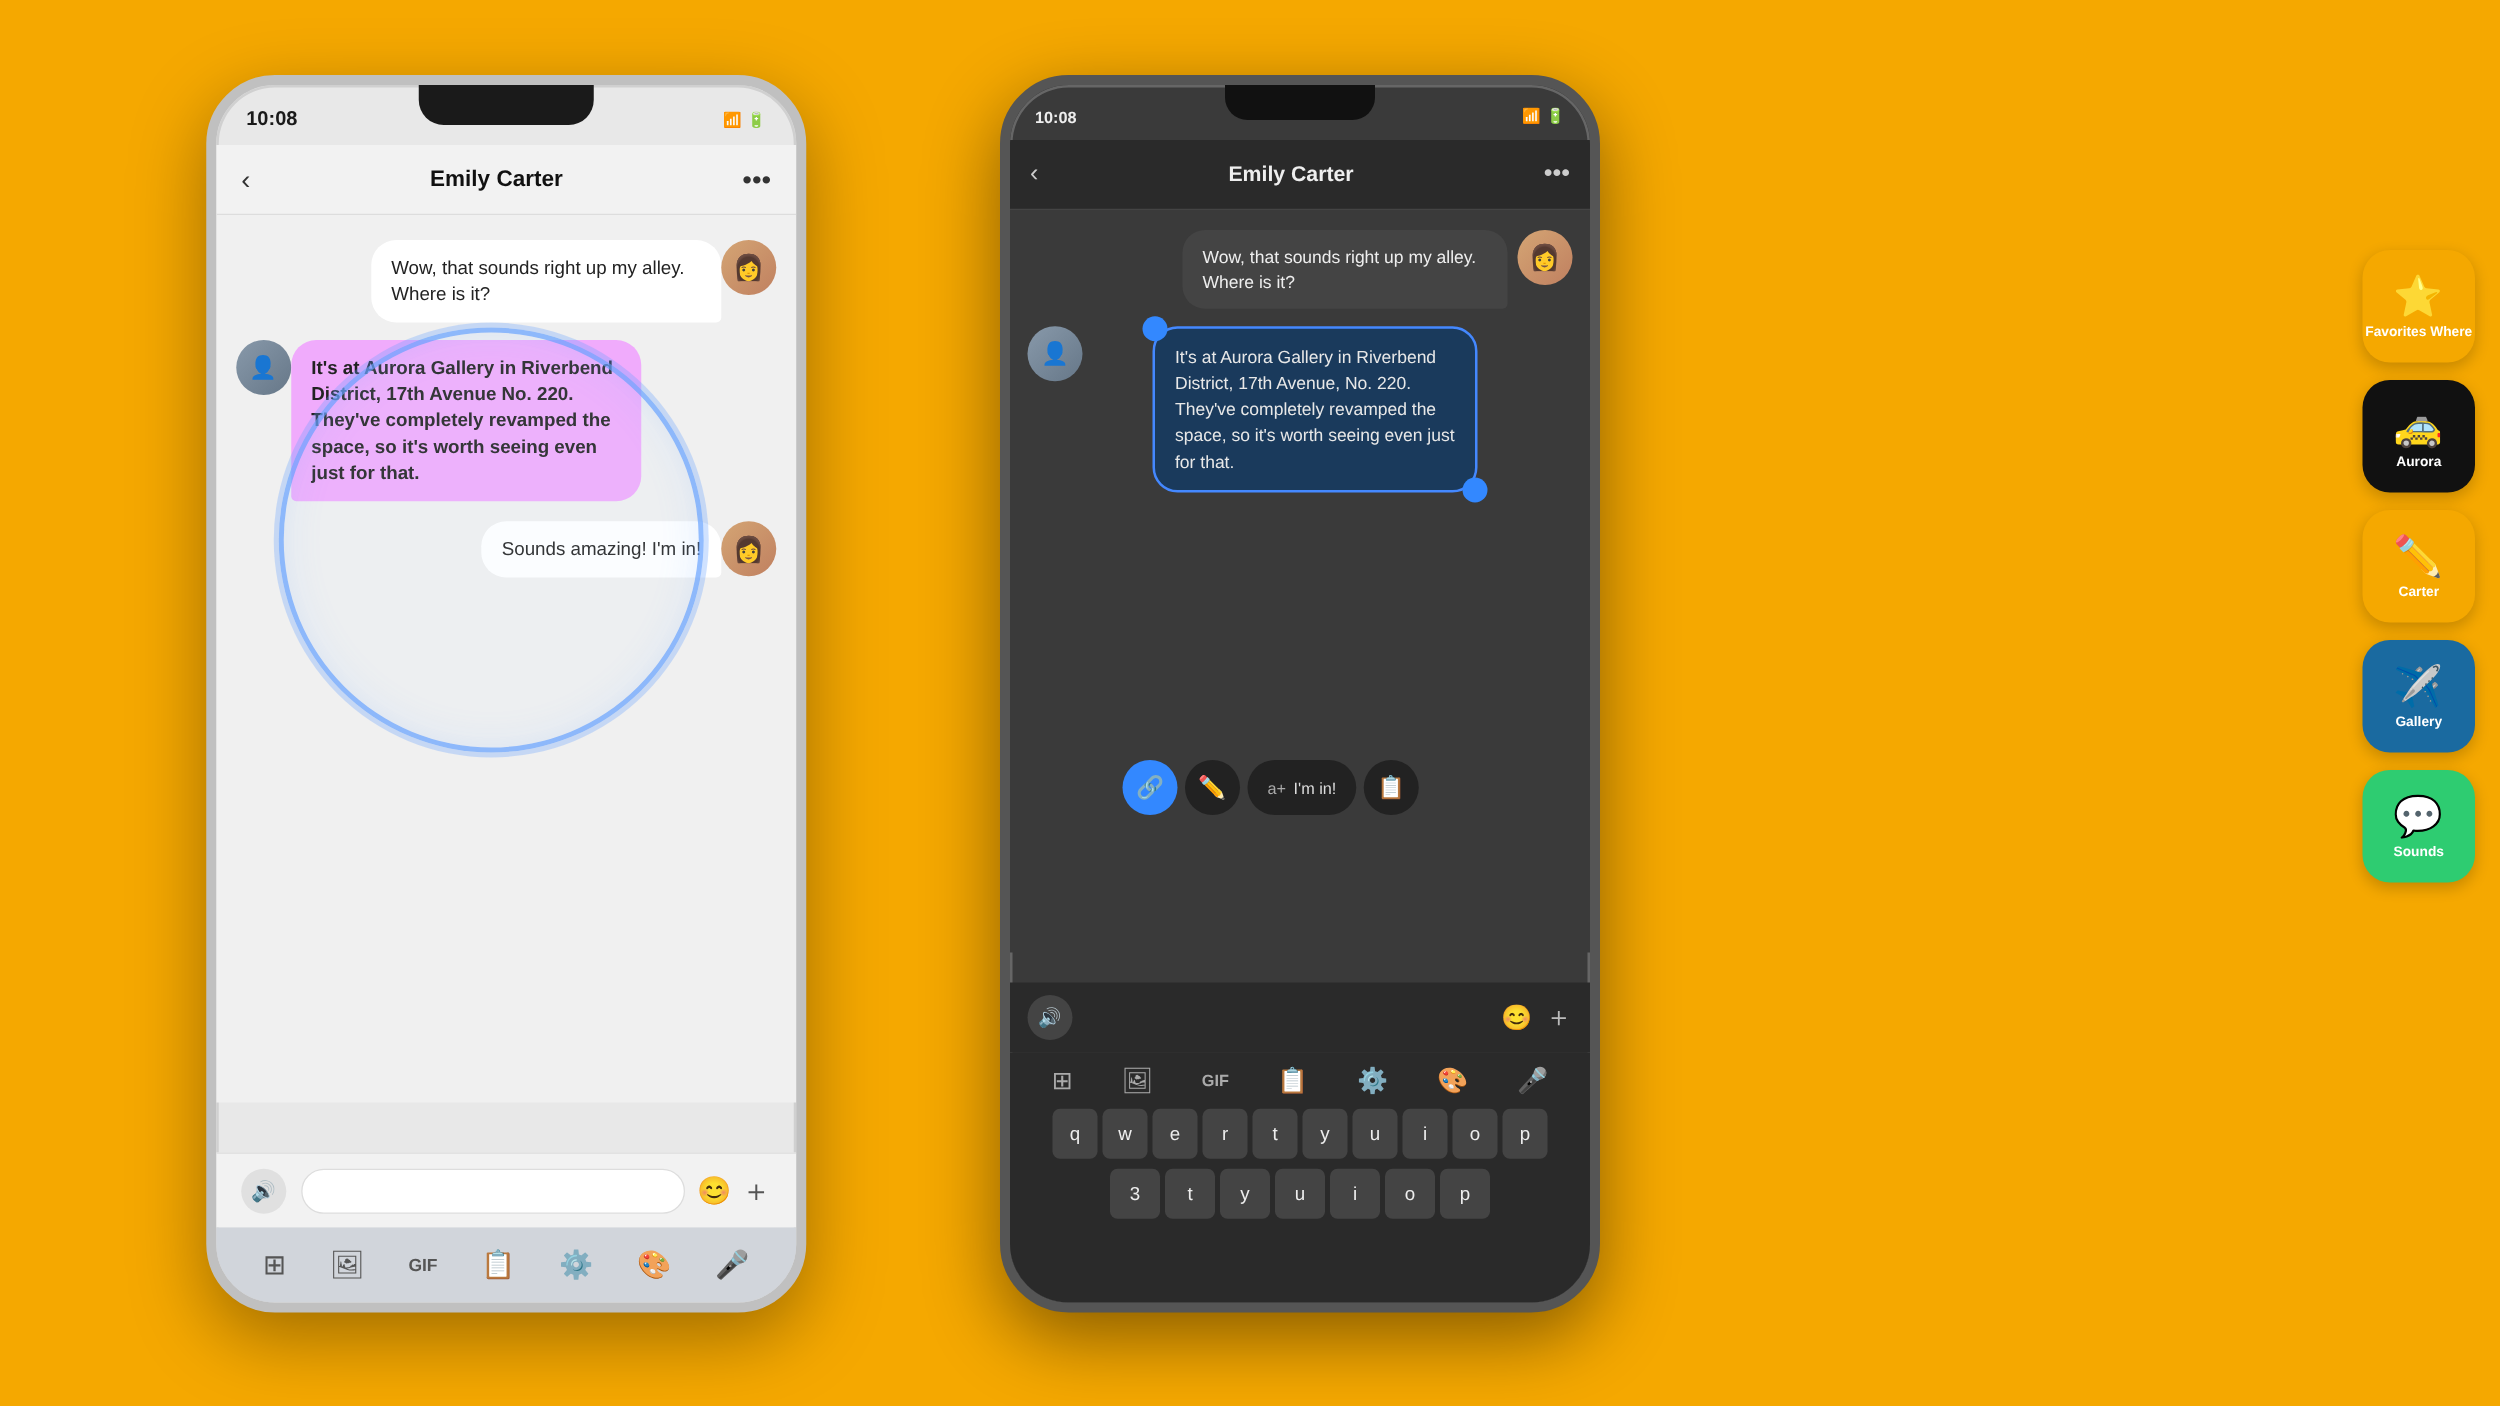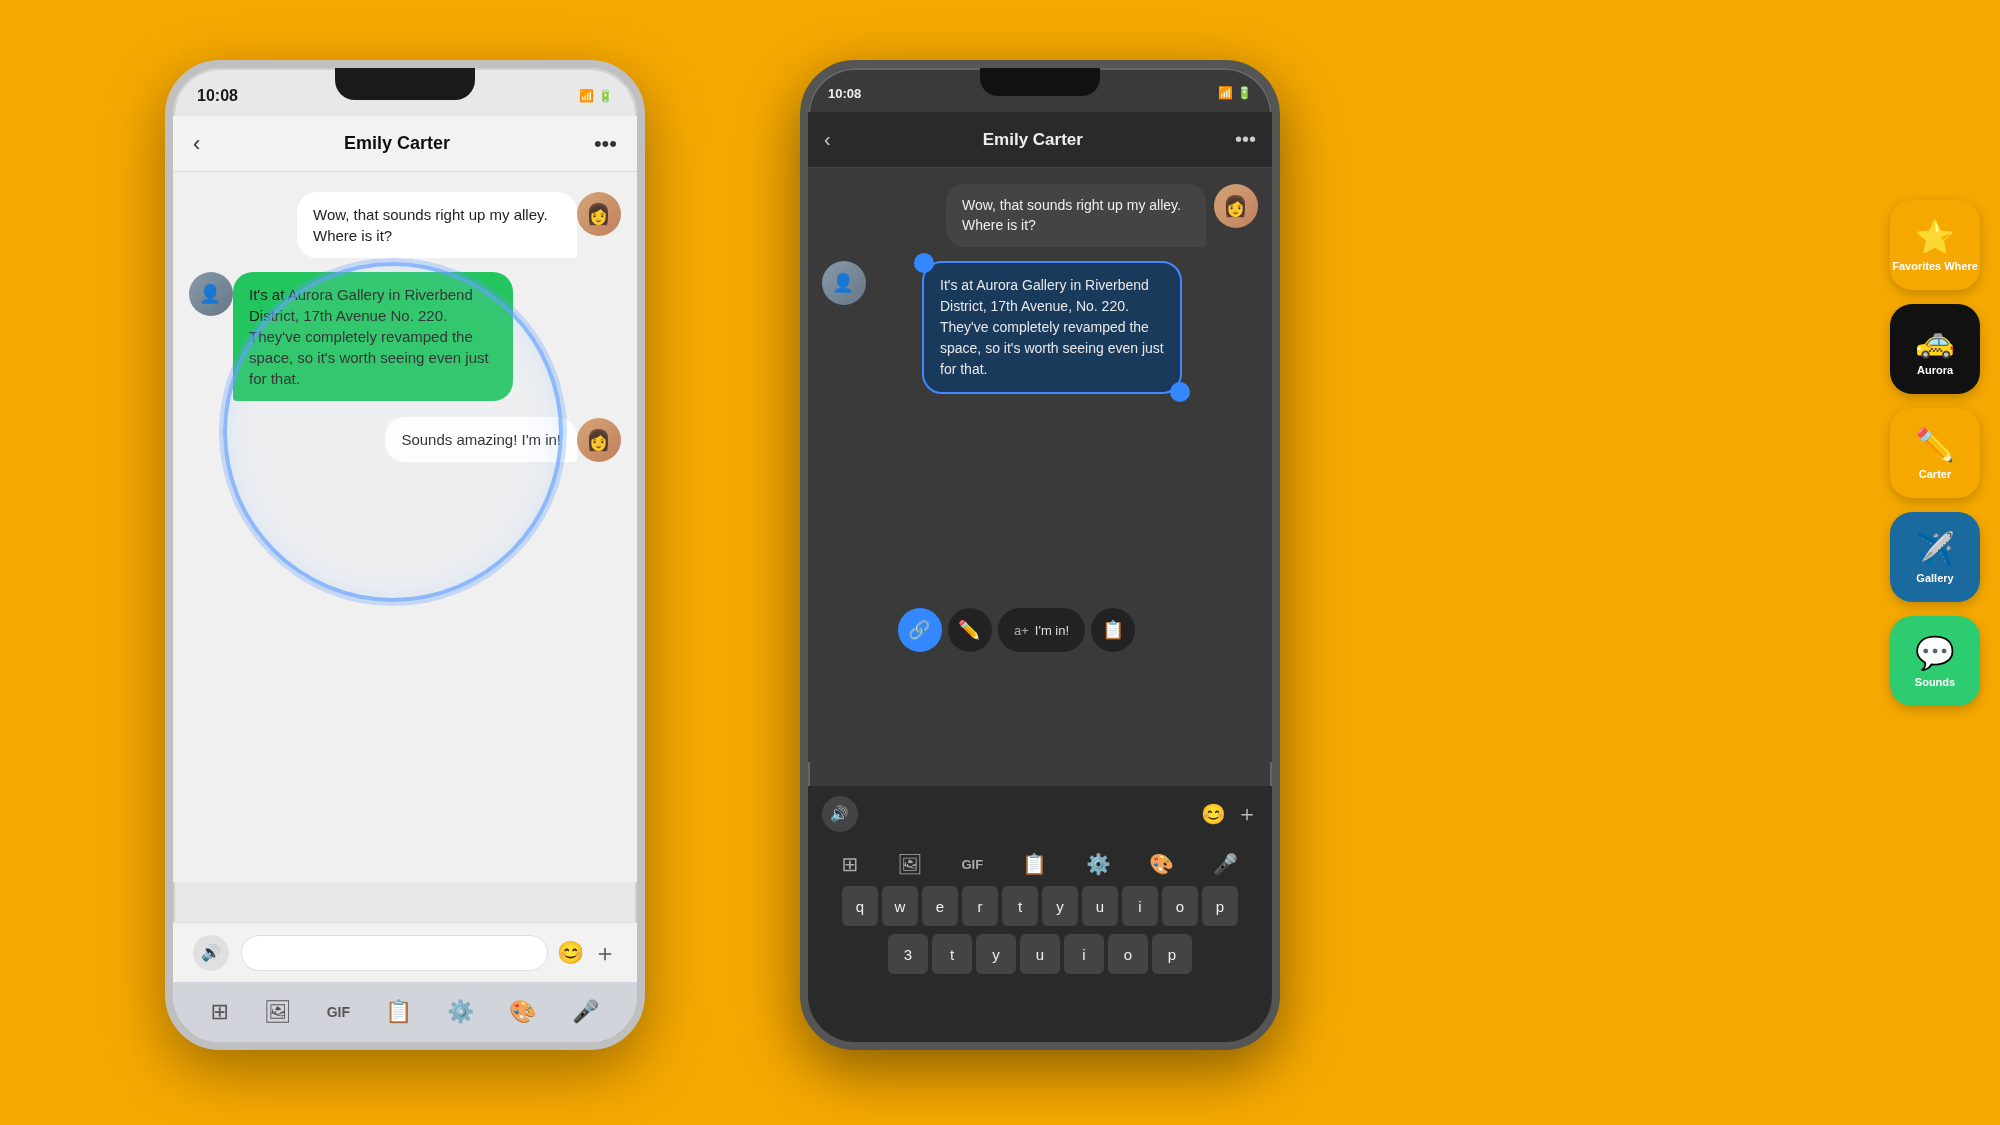--- a/index.html
+++ b/index.html
@@ -106,22 +106,23 @@
       border-radius: 20px;
       font-size: 15px;
       line-height: 1.4;
       color: #222;
     }
     .bubble.outgoing-bubble {
       background: white;
       border-radius: 20px 20px 4px 20px;
     }
     .bubble.incoming-bubble {
-      background: #22c55e;
+      background: #f0abfc;
       border-radius: 20px 20px 20px 4px;
+      font-weight: bold;
     }
 
     .phone-left .toolbar-bottom {
       position: absolute;
       bottom: 60px; left: 0; right: 0;
       height: 60px;
       background: #F2F2F2;
       display: flex;
       align-items: center;
       padding: 0 20px;
@@ -464,21 +465,21 @@
       <div class="face-emily">👩</div>
     </div>
 
     <div class="message-row incoming" style="margin-top:8px;">
       <div class="face-other">👤</div>
       <div class="bubble incoming-bubble">
         <span>It's at Aurora Gallery in Riverbend District, 17th Avenue No. 220. They've completely revamped the space, so it's worth seeing even just for that.</span>
       </div>
     </div>
 
-    <div class="message-row outgoing" style="margin-top:16px;align-items:center;">
+    <div class="message-row outgoing" style="margin-top:16px;">
       <div class="bubble outgoing-bubble">
         <span>Sounds amazing! I'm in!</span>
       </div>
       <div class="face-emily">👩</div>
     </div>
 
     <div class="magnifier-circle"></div>
   </div>
 
   <div class="toolbar-bottom">

